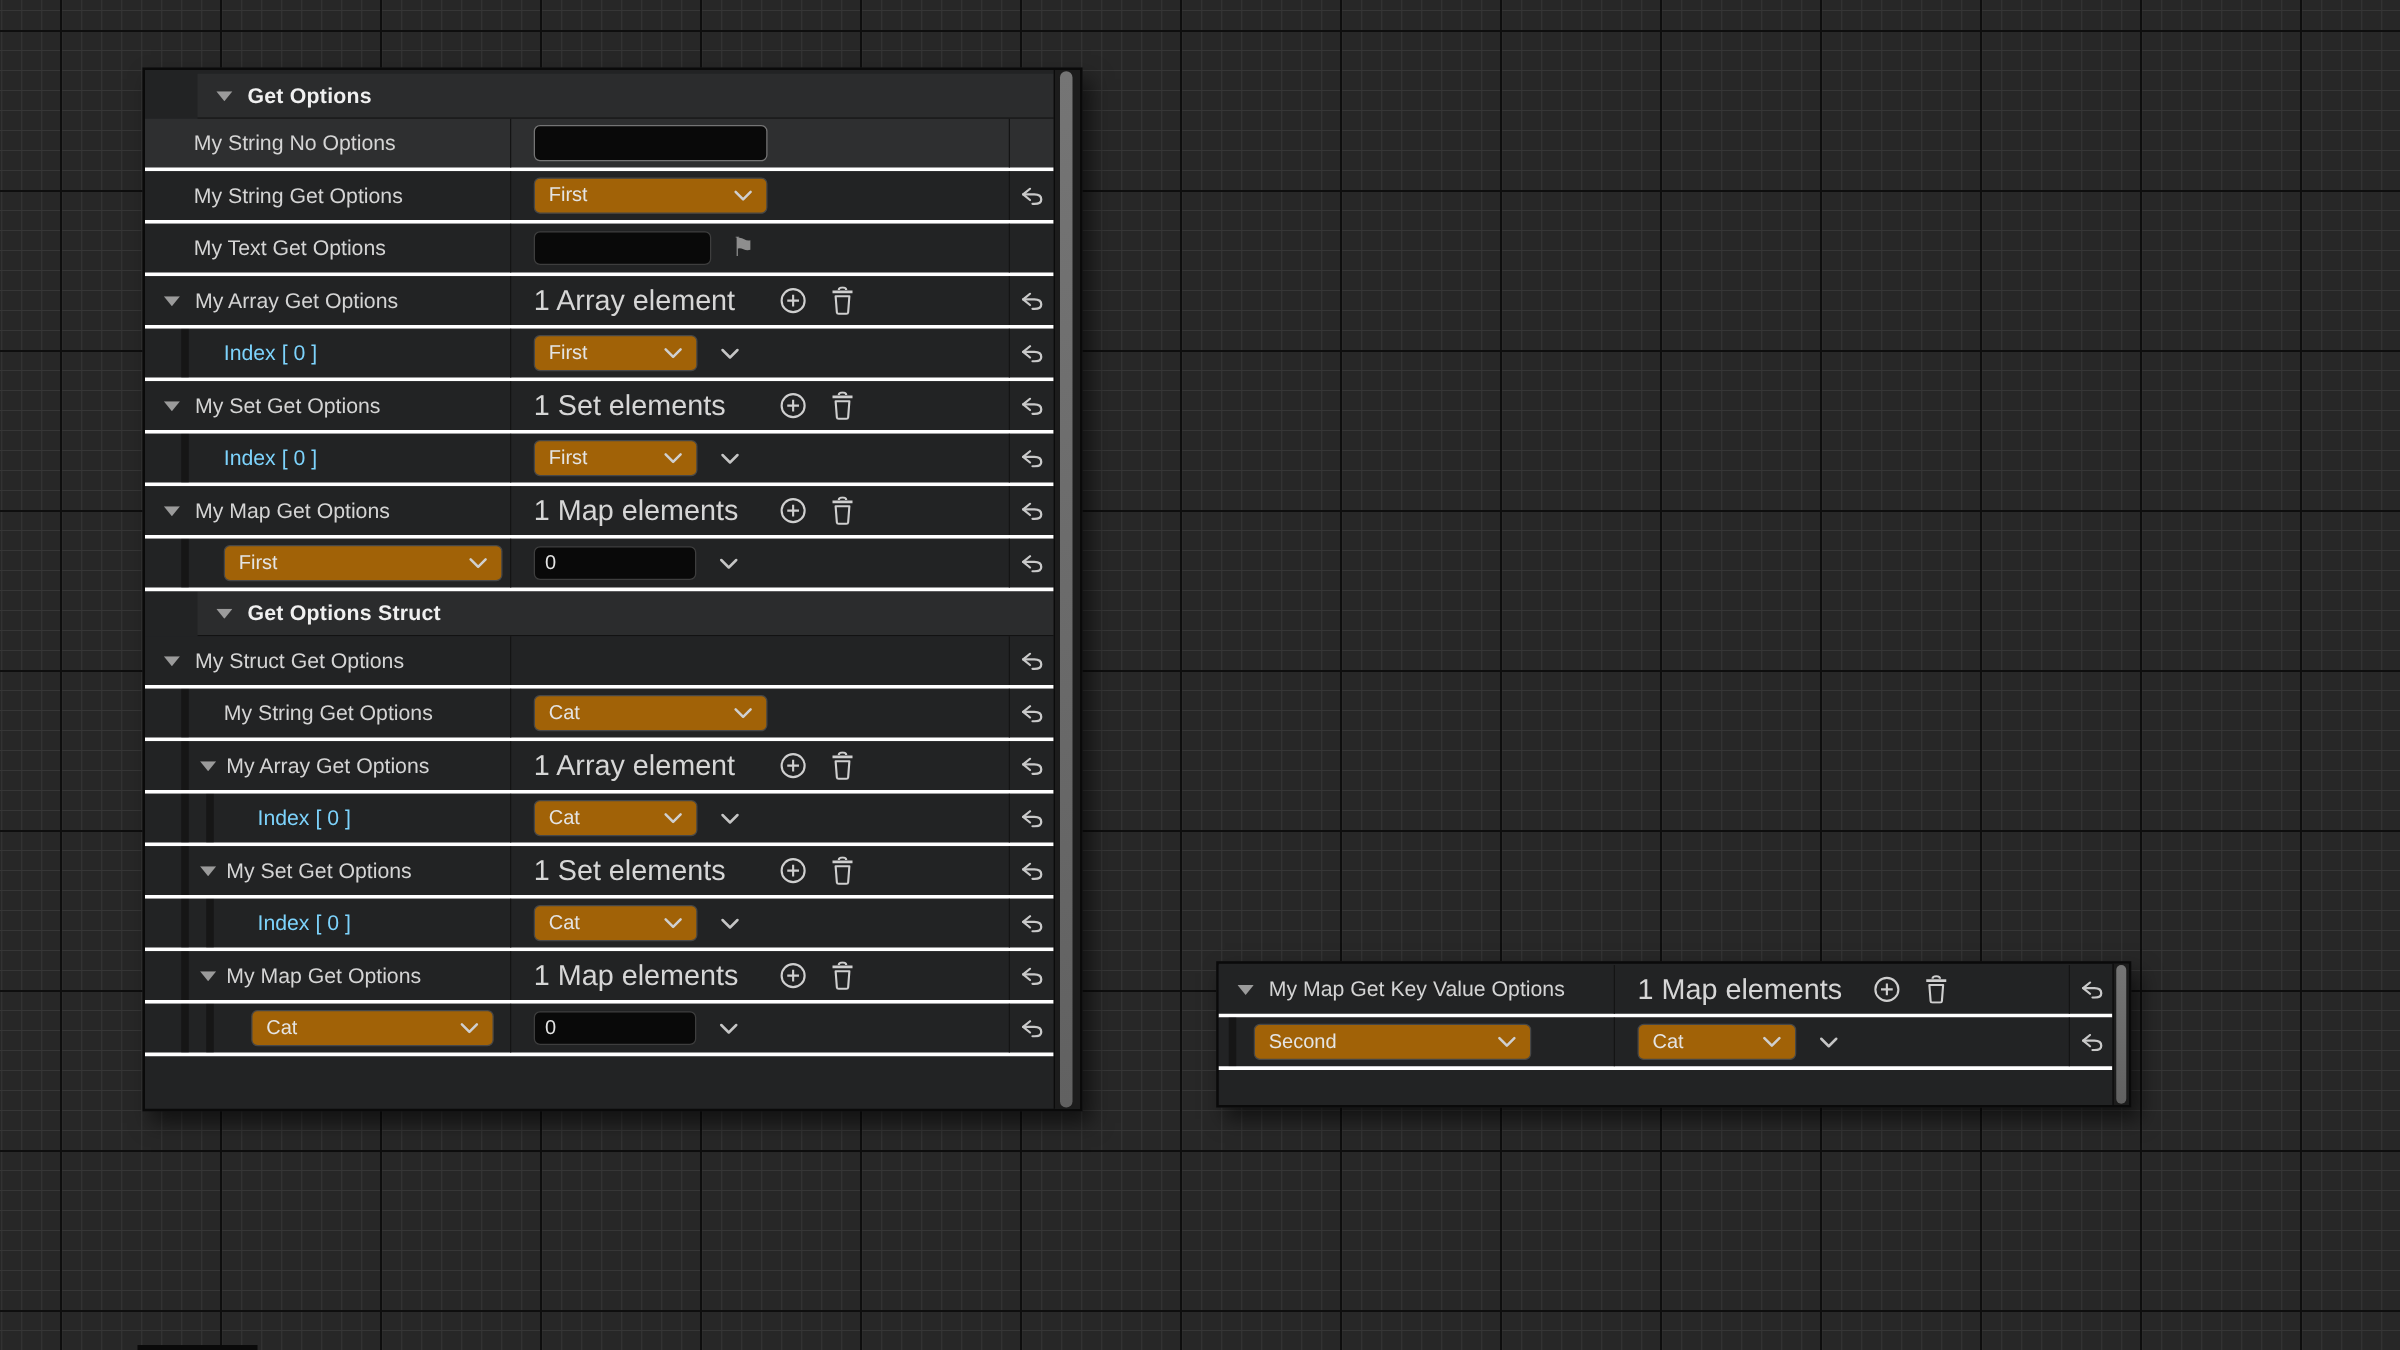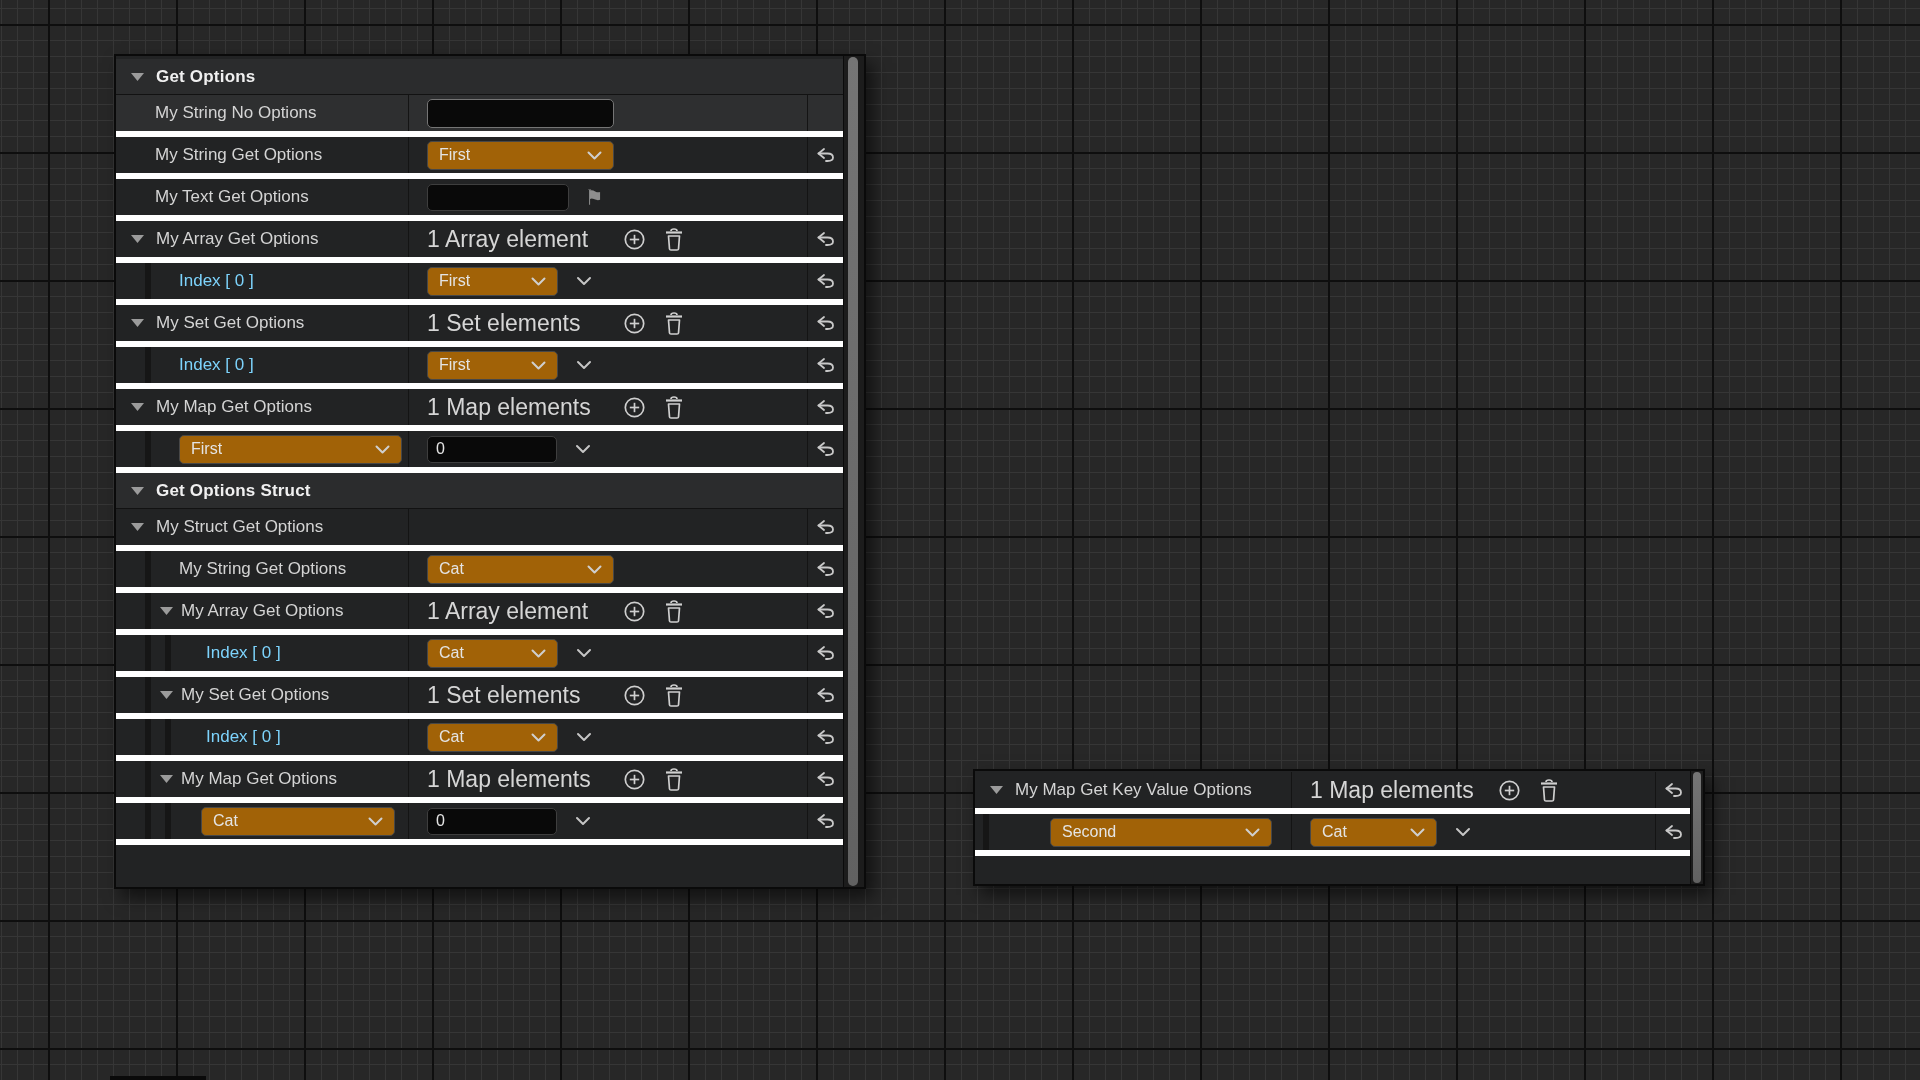--- a/index.html
+++ b/index.html
@@ -25,29 +25,29 @@
     display:flex;
     align-items:stretch;
   }
   .panel-main { flex:1; display:flex; flex-direction:column; min-width:0; padding-top:3px; }
 
   .cat {
     height:36px; flex:none;
     background:#2b2c2d;
     border-bottom:1px solid #121212;
     display:flex; align-items:center;
-    padding-left:15px; gap:12px;
+    padding-left:15px; gap:12px;margin-left:42px;
   }
   .cat .cat-lbl { font-weight:bold; color:#f0f0f0; font-size:17px; letter-spacing:0.2px; }
 
   .row {
     height:42px; flex:none;
     display:flex; align-items:stretch;
     background:#222324;
-    border-bottom:6px solid #ffffff;
+    border-bottom:3px solid #ffffff;
     position:relative;
   }
   .row.hovered { background:#2e2f30; }
 
   .namecell {
     width:293px; flex:none;
     display:flex; align-items:center;
     border-right:1px solid #141414;
     position:relative;
     overflow:hidden;
@@ -662,21 +662,21 @@
               <path d="M8 1 L2.5 5.5 L8 10" fill="none" stroke="#c9c9c9" stroke-width="1.8" stroke-linecap="round" stroke-linejoin="round"></path>
               <path d="M2.5 5.5 H11.5 C15.5 5.5 17 7.5 17 9.5 C17 11.5 15.5 13 11.5 13 H10" fill="none" stroke="#c9c9c9" stroke-width="1.8" stroke-linecap="round"></path>
             </svg>
         </button>
       </div>
     </div>
 
     <div class="row">
       <div class="namecell">
         <span class="ib ibr"></span>
-        <div class="dd w222 kdd" style="margin-left:75px">
+        <div class="dd w222 kdd" style="margin-left:28px">
           <span class="dd-txt">Second</span>
           <svg width="15" height="9" viewBox="0 0 15 9">
               <polyline points="1.5,1.5 7.5,7.5 13.5,1.5" fill="none" stroke="#cfcfcf" stroke-width="2" stroke-linecap="round" stroke-linejoin="round"></polyline>
             </svg>
         </div>
       </div>
       <div class="valuecell">
         <div class="dd w127">
           <span class="dd-txt">Cat</span>
           <svg width="15" height="9" viewBox="0 0 15 9">

